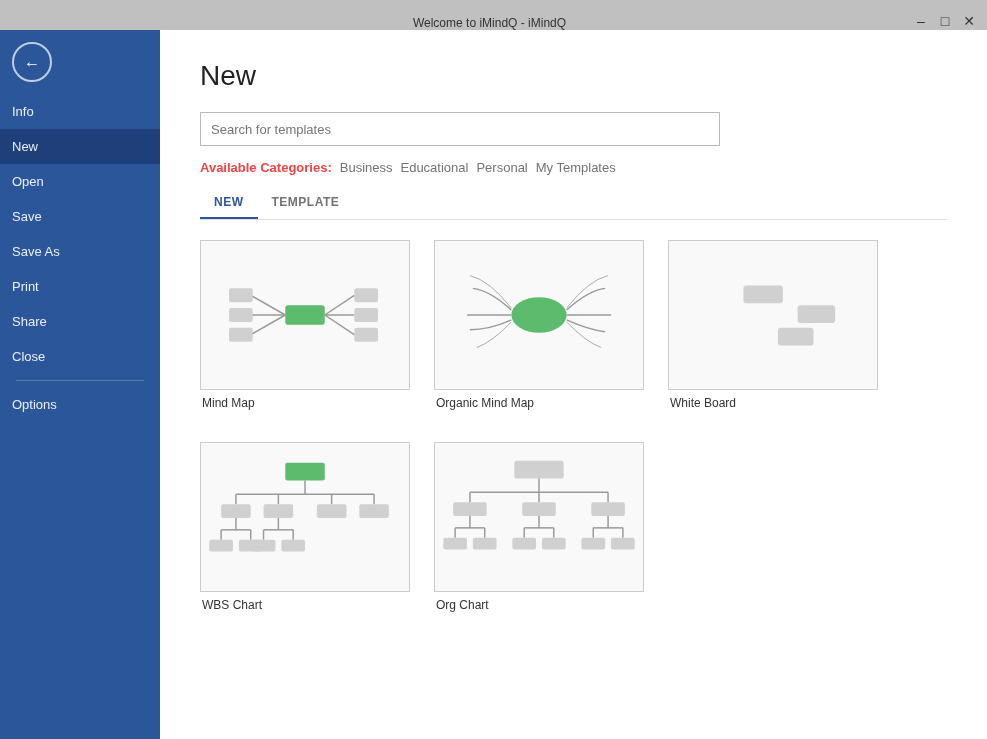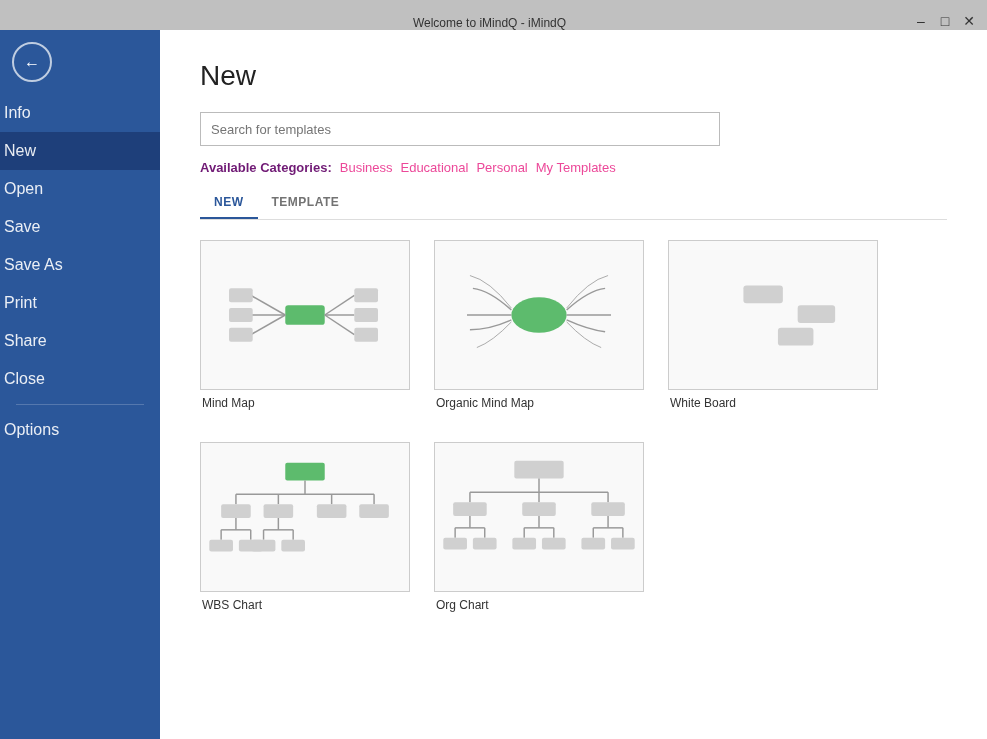--- a/index.html
+++ b/index.html
@@ -74,23 +74,23 @@
       align-items: center;
       justify-content: center;
       font-size: 16px;
     }
     .sidebar-nav {
       display: flex;
       flex-direction: column;
       flex: 1;
     }
     .sidebar-item {
-      padding: 10px 4px;
+      padding: 10px 12px;
       color: rgba(255,255,255,0.9);
-      font-size: 16px;
+      font-size: 13px;
       cursor: pointer;
       user-select: none;
     }
     .sidebar-item.active { background: #1e3f7a; }
     .sidebar-divider {
       border: none;
       border-top: 1px solid rgba(255,255,255,0.2);
       margin: 6px 16px;
     }
 
@@ -125,24 +125,24 @@
       display: flex;
       align-items: center;
       gap: 8px;
       margin-bottom: 14px;
       font-size: 13px;
       color: #555;
       flex-wrap: wrap;
     }
     .categories-label {
       font-weight: 600;
-      color: #701a75;
+      color: #ef4444;
     }
     .category-link {
-      color: #ec4899;
+      color: #737373;
       cursor: pointer;
       text-decoration: none;
     }
 
     
     .tabs-row {
       display: flex;
       gap: 0;
       margin-bottom: 20px;
       border-bottom: 1px solid #ddd;

